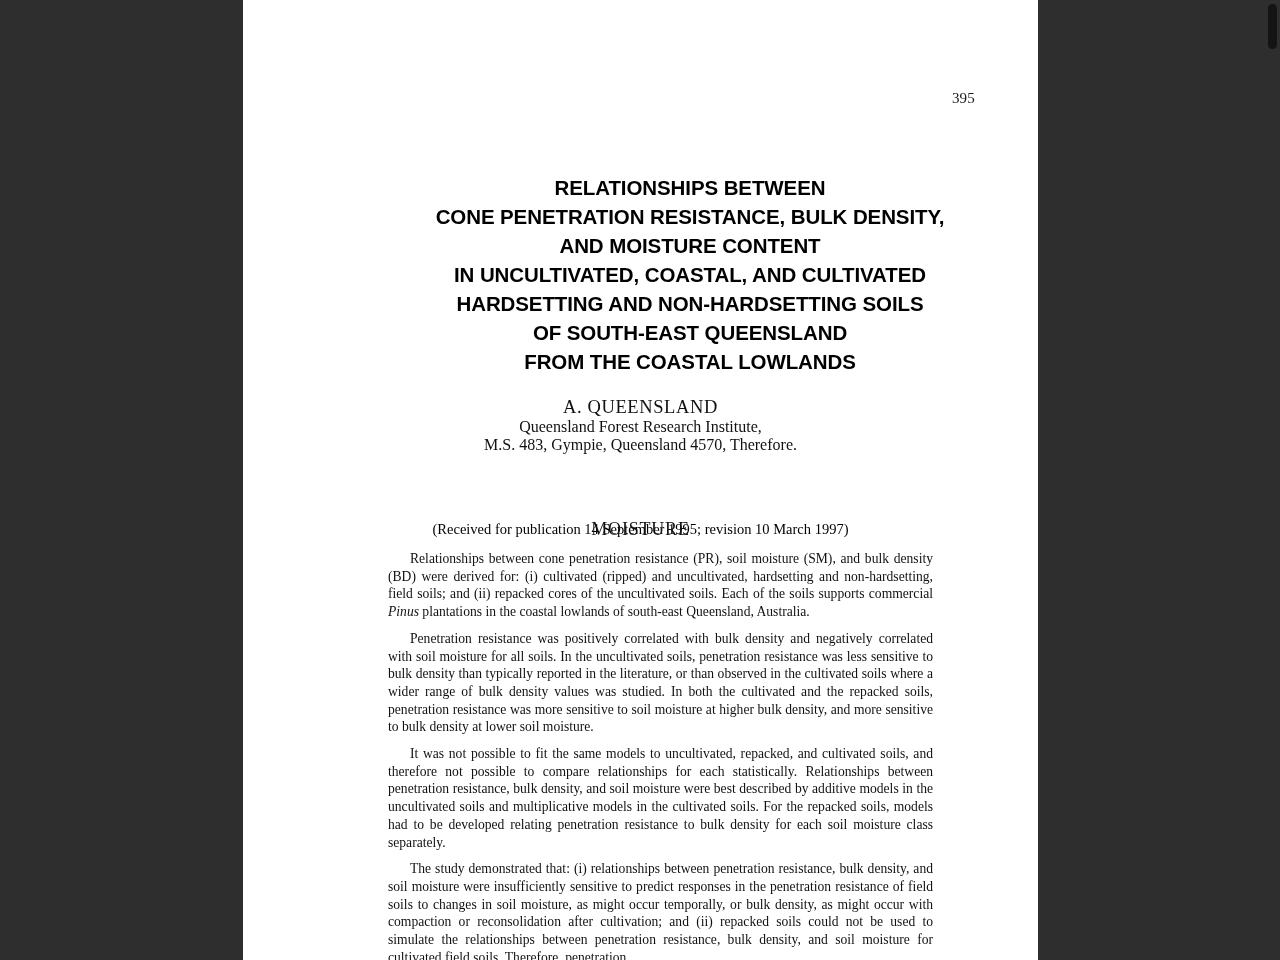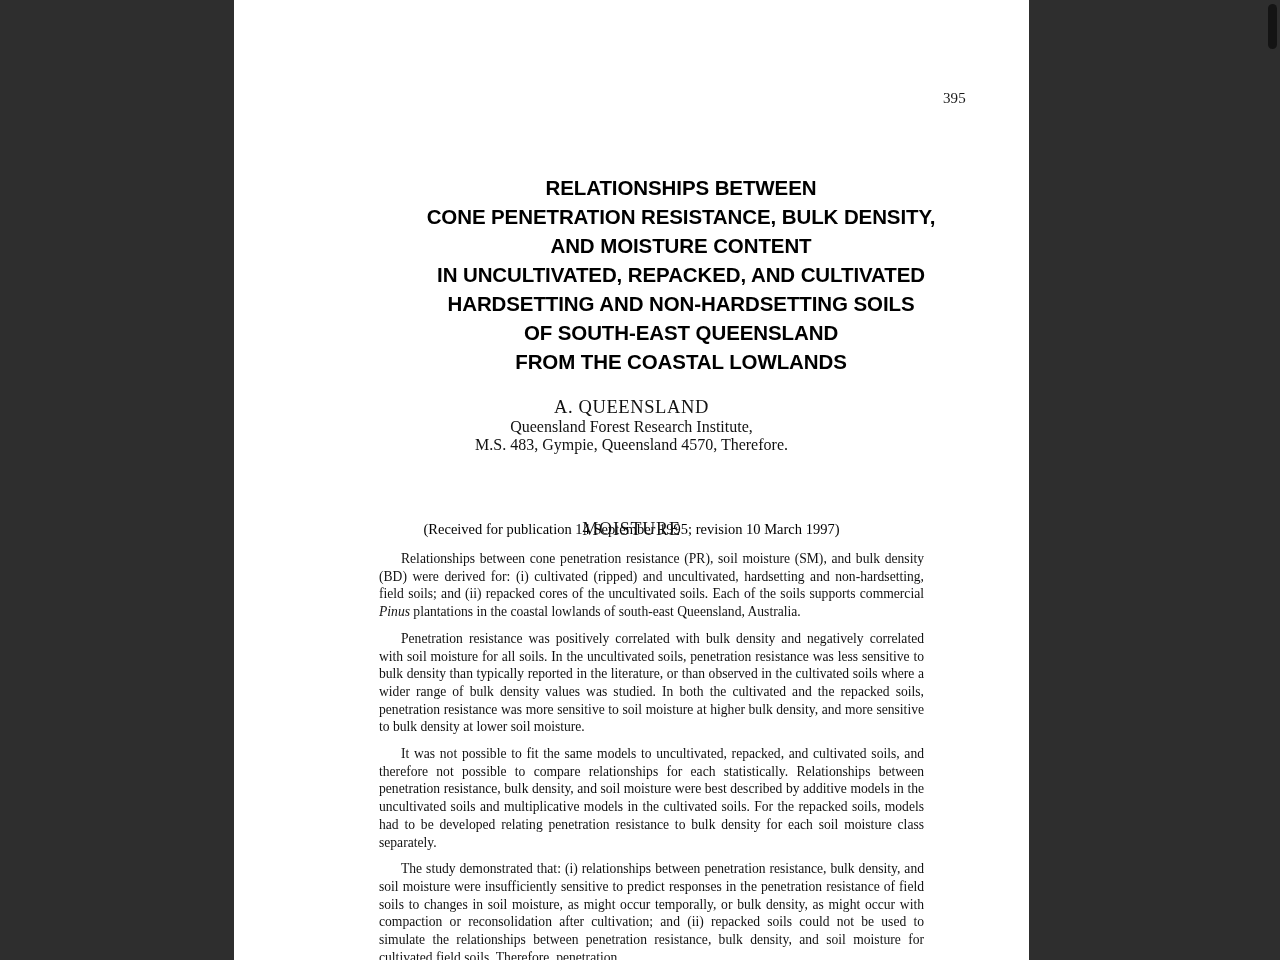--- a/index.html
+++ b/index.html
@@ -20,21 +20,21 @@
   #viewer {
     position: absolute;
     inset: 0;
     background: #2e2e2e;
     overflow: hidden;
   }
 
   
   #page-sheet {
     position: absolute;
-    left: 234px;
+    left: 243px;
     top: 0px;
     width: 795px;
     height: 960px;
     background: #ffffff;
     overflow: hidden;
   }
 
   
   #folio {
     position: absolute;
@@ -150,21 +150,21 @@
 <div id="viewer">
 
   <div id="page-sheet">
 
     <div id="folio">395</div>
 
     <div id="title-block">
       <span class="tline">RELATIONSHIPS BETWEEN</span>
       <span class="tline">CONE PENETRATION RESISTANCE, BULK DENSITY,</span>
       <span class="tline">AND MOISTURE CONTENT</span>
-      <span class="tline">IN UNCULTIVATED, REPACKED, AND CULTIVATED</span>
+      <span class="tline">IN UNCULTIVATED, COASTAL, AND CULTIVATED</span>
       <span class="tline">HARDSETTING AND NON-HARDSETTING SOILS</span>
       <span class="tline">OF SOUTH-EAST QUEENSLAND</span>
       <span class="tline">FROM THE COASTAL LOWLANDS</span>
     </div>
 
     <div id="author-block">
       <span id="author-name">A. QUEENSLAND</span>
       <span id="affiliation">
         <span class="affil-line">Queensland Forest Research Institute,</span>
         <span class="affil-line">M.S. 483, Gympie, Queensland 4570, Therefore.</span>

